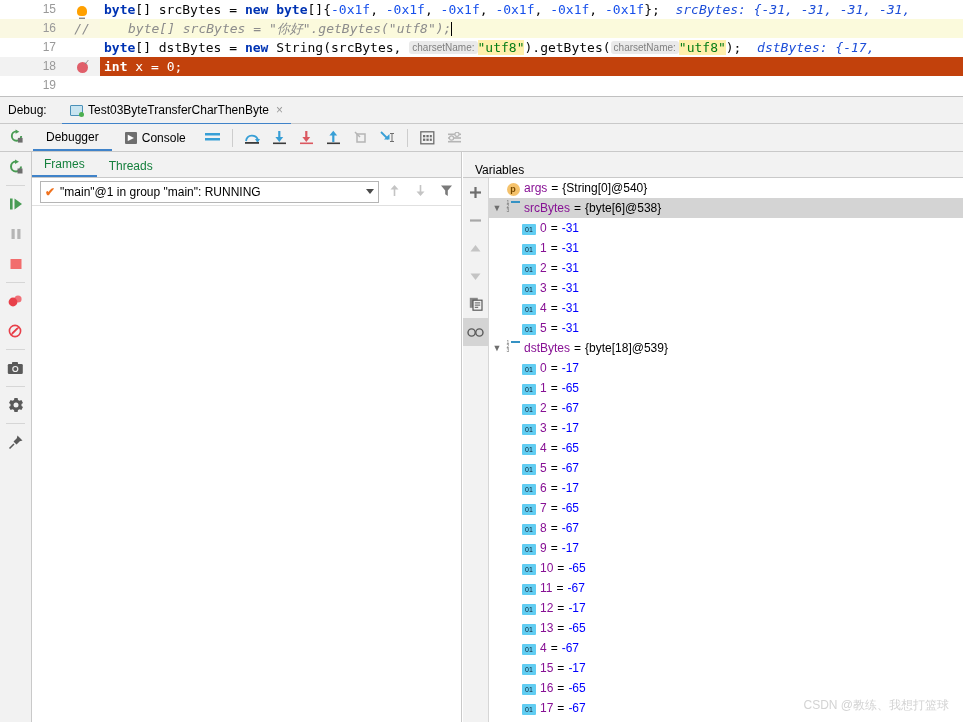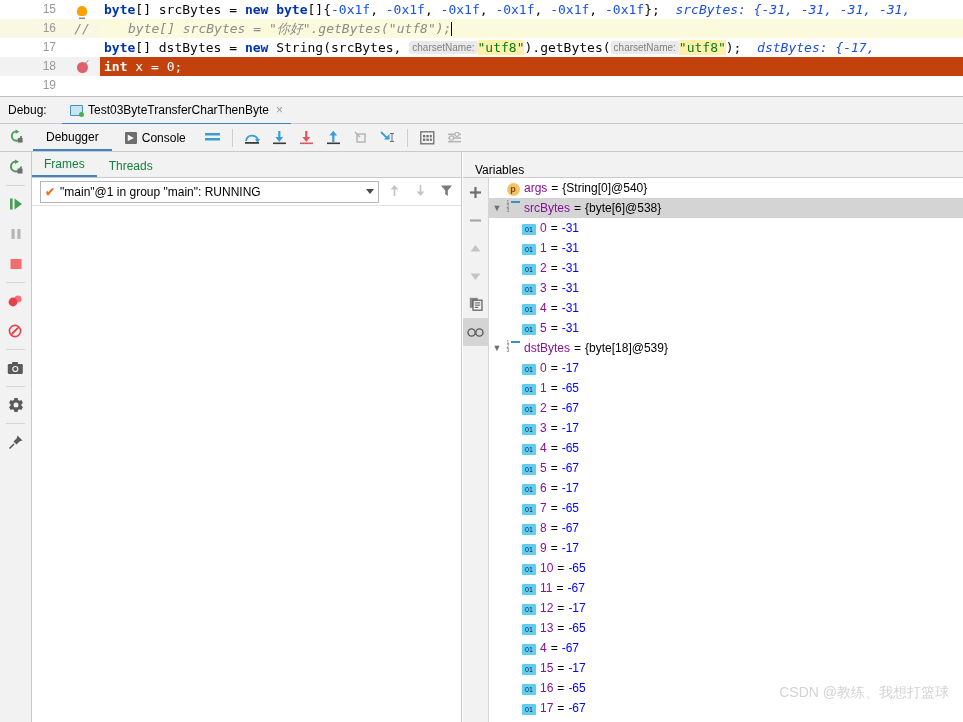--- a/index.html
+++ b/index.html
@@ -254,22 +254,22 @@
     line-height: 11px; text-align: center; border-radius: 1px;
     font-family: "Liberation Sans", sans-serif;
   }
   .vname { color: #871094; margin-left: 3px; }
   .veq { color: #000000; margin: 0 4px; }
   .vval-ref { color: #000000; }
   .vval-num { color: #0000ff; }
   .idx-name { color: #871094; }
 
   .watermark {
-    position: absolute; right: 14px; bottom: 20px;
-    font-size: 14px; color: #d3d3d3;
+    position: absolute; right: 14px; bottom: 8px;
+    font-size: 12px; color: #d3d3d3;
     font-family: "Liberation Sans", sans-serif;
     pointer-events: none; white-space: nowrap;
   }
 </style>
 </head>
 <body>
 
 <div class="app">
 
   <div class="editor">

